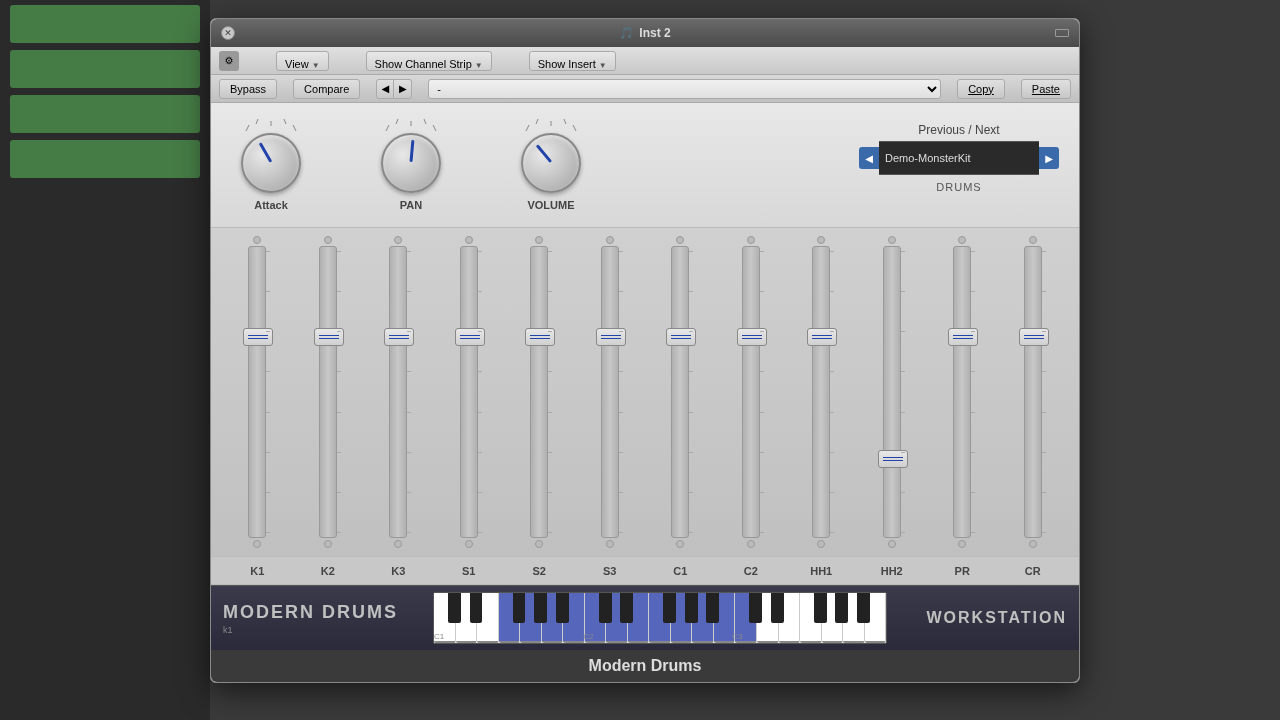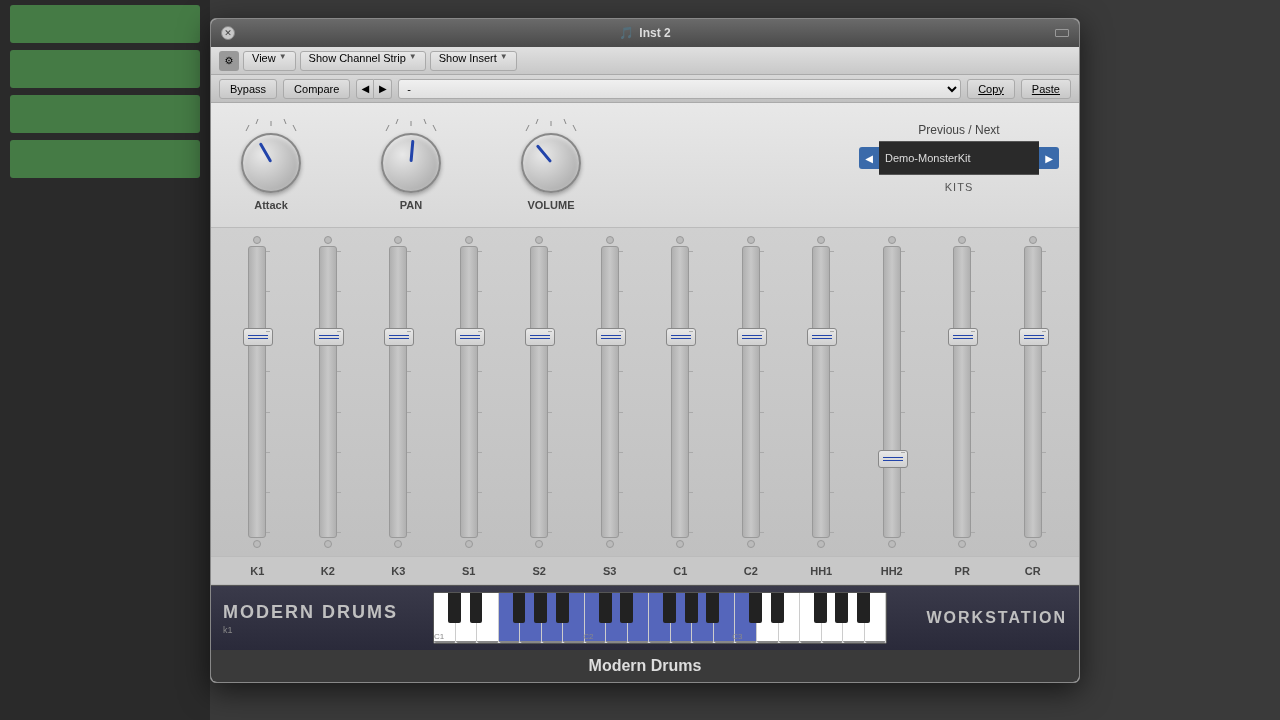--- a/index.html
+++ b/index.html
@@ -95,34 +95,34 @@
       font-size: 10px;
     }
     .menu-btn {
       height: 20px;
       padding: 0 8px;
       background: linear-gradient(to bottom, #e8e8e8, #d0d0d0);
       border: 1px solid #aaa;
       border-radius: 3px;
       font-size: 11px;
       cursor: pointer;
-      display: flex; align-items: flex-start; gap: 3px;
+      display: flex; align-items: flex-end; gap: 3px; margin-left: 33px;
     }
     .menu-btn-arrow {
       font-size: 8px; color: #555;
     }
 
     
     .toolbar {
       height: 28px;
       background: linear-gradient(to bottom, #d8d8d8, #c0c0c0);
       display: flex;
       align-items: center;
       padding: 0 8px;
-      gap: 6px;
+      gap: 16px;
       border-bottom: 1px solid #aaa;
     }
     .toolbar-btn {
       height: 20px;
       padding: 0 10px;
       background: linear-gradient(to bottom, #e0e0e0, #c8c8c8);
       border: 1px solid #aaa;
       border-radius: 3px;
       font-size: 11px;
       cursor: pointer;
@@ -548,21 +548,21 @@
         <div class="knob-label">VOLUME</div>
       </div>
 
       <div class="preset-section">
         <div class="preset-title">Previous / Next</div>
         <div class="preset-nav">
           <button class="preset-nav-btn">◀</button>
           <div class="preset-name">Demo-MonsterKit</div>
           <button class="preset-nav-btn">▶</button>
         </div>
-        <div class="kits-label">KITS</div>
+        <div class="kits-label">DRUMS</div>
       </div>
     </div>
 
     <div class="faders-section" id="faders-container">
     <div class="fader-channel">
           <div class="fader-top-dot"></div>
           <div class="fader-track">
             <div class="fader-handle" style="top: 28%;">
               <div class="fader-handle-line"></div>
               <div class="fader-handle-line"></div>

